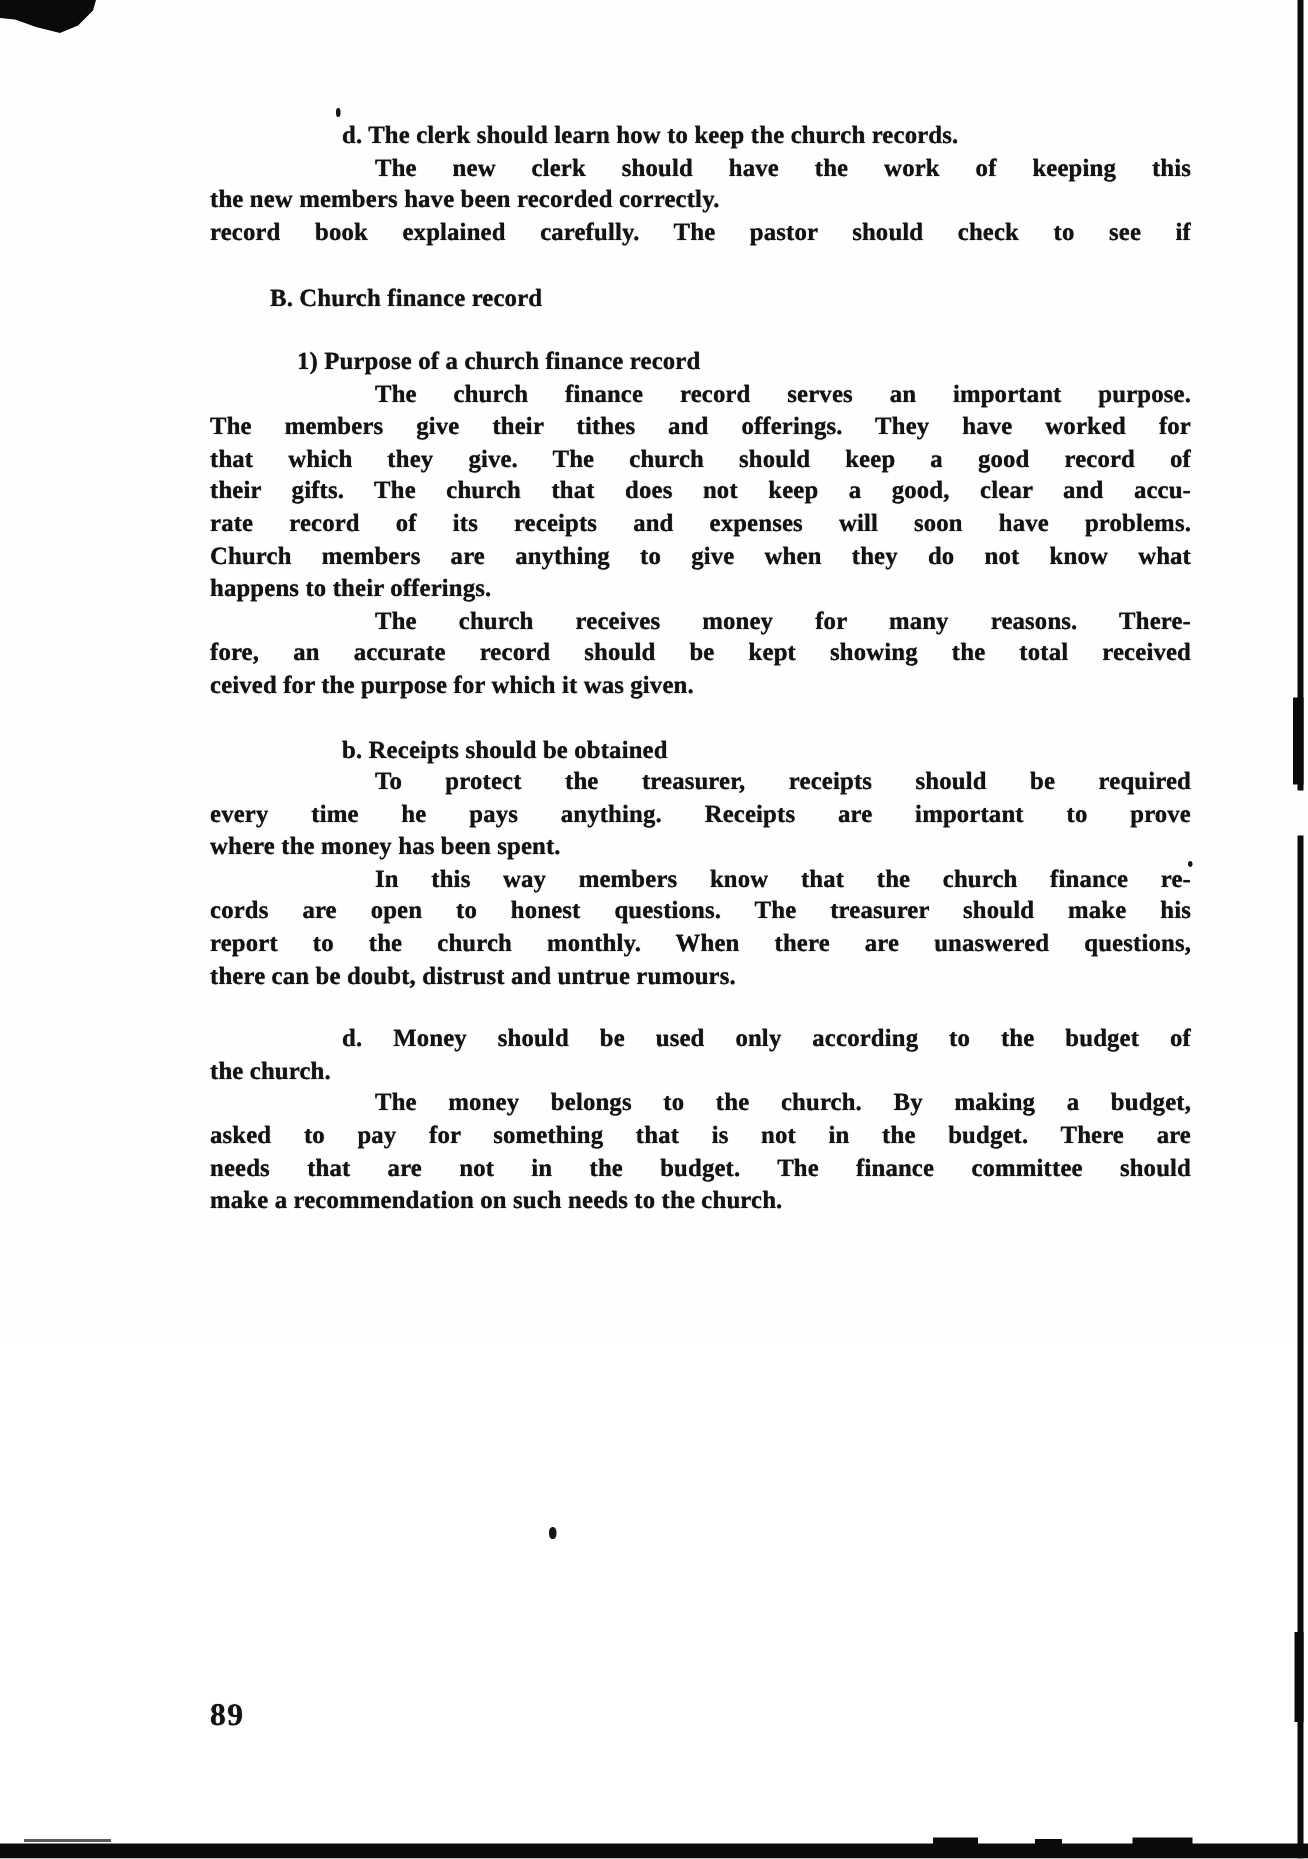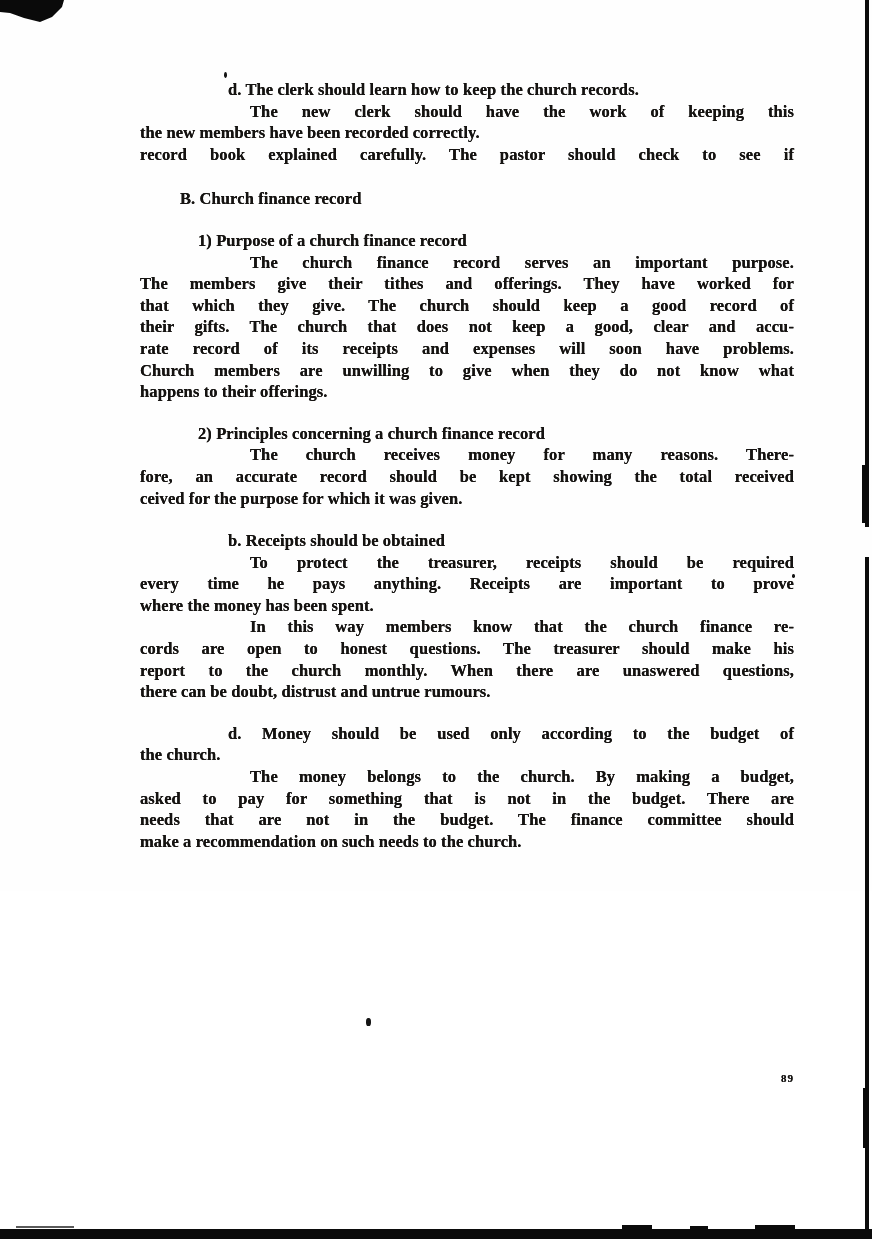--- a/index.html
+++ b/index.html
@@ -26,24 +26,24 @@
     text-shadow: 0 0 0.6px currentColor;
   }
   .line { white-space: nowrap; }
   .line.just {
     white-space: normal;
     text-align: justify;
     text-align-last: justify;
   }
   .page-number {
     position: absolute;
-    left: 140px; top: 1072px;
+    left: 140px; top: 1131px;
     width: 654px;
-    text-align: right;
-    font-size: 11px;
+    text-align: left;
+    font-size: 21px;
     font-weight: 700;
     letter-spacing: 1px;
     text-shadow: 0 0 0.6px currentColor;
   }
   
   .smudge-tl {
     position: absolute; left: 0; top: 0;
     width: 66px; height: 24px;
     background: #0a0a0a;
     clip-path: polygon(0 0, 64px 0, 62px 7px, 52px 17px, 40px 22px, 24px 18px, 10px 13px, 0 12px);
@@ -88,23 +88,22 @@
         <div class="line just" style="padding-left: 110px;">The new clerk should have the work of keeping this</div>
         <div class="line">the new members have been recorded correctly.</div>
         <div class="line just">record book explained carefully. The pastor should check to see if</div>
         <div class="line" style="padding-left: 40px; margin-top: 23px;">B. Church finance record</div>
         <div class="line" style="padding-left: 58px; margin-top: 20px;">1) Purpose of a church finance record</div>
         <div class="line just" style="padding-left: 110px;">The church finance record serves an important purpose.</div>
         <div class="line just">The members give their tithes and offerings. They have worked for</div>
         <div class="line just">that which they give. The church should keep a good record of</div>
         <div class="line just">their gifts. The church that does not keep a good, clear and accu-</div>
         <div class="line just">rate record of its receipts and expenses will soon have problems.</div>
-        <div class="line just">Church members are unwilling to give when they do not know what</div>
+        <div class="line just">Church members are anything to give when they do not know what</div>
         <div class="line">happens to their offerings.</div>
-        <div class="line" style="padding-left: 58px; margin-top: 20px;">2) Principles concerning a church finance record</div>
         <div class="line just" style="padding-left: 110px;">The church receives money for many reasons. There-</div>
         <div class="line just">fore, an accurate record should be kept showing the total received</div>
         <div class="line">ceived for the purpose for which it was given.</div>
         <div class="line" style="padding-left: 88px; margin-top: 21px;">b. Receipts should be obtained</div>
         <div class="line just" style="padding-left: 110px;">To protect the treasurer, receipts should be required</div>
         <div class="line just">every time he pays anything. Receipts are important to prove</div>
         <div class="line">where the money has been spent.</div>
         <div class="line just" style="padding-left: 110px;">In this way members know that the church finance re-</div>
         <div class="line just">cords are open to honest questions. The treasurer should make his</div>
         <div class="line just">report to the church monthly. When there are unaswered questions,</div>

